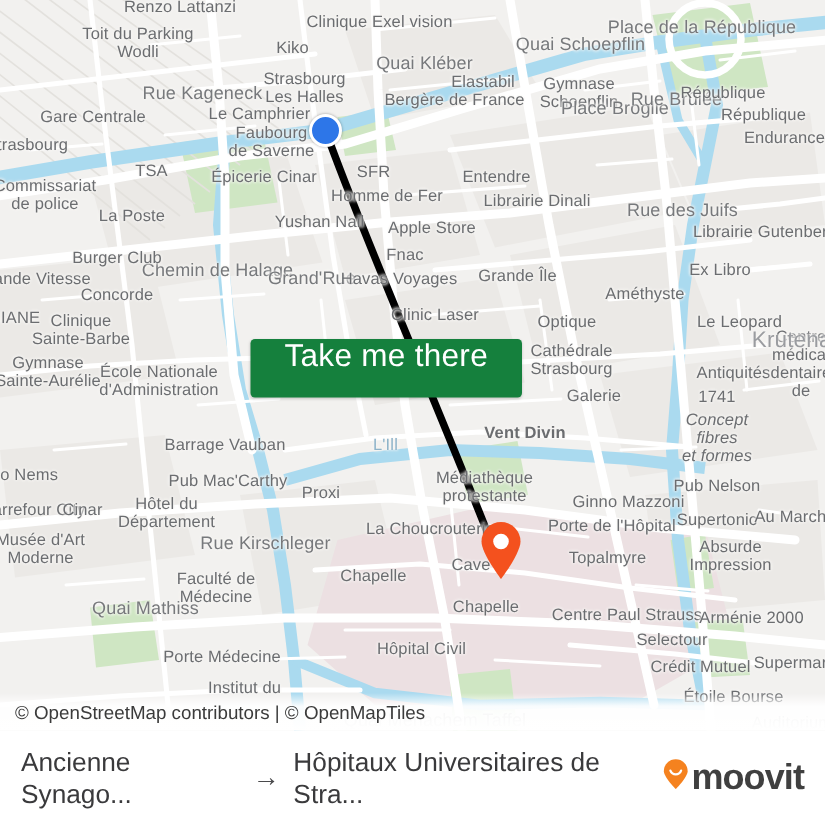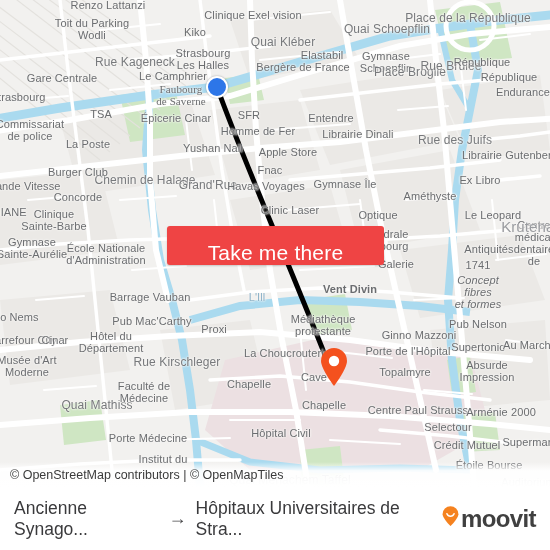--- a/index.html
+++ b/index.html
@@ -24,23 +24,23 @@
 
   
   #origin-marker{position:absolute;left:217px;top:87px;width:22px;height:22px;
       margin-left:-11px;margin-top:-11px;border-radius:50%;
       background:#2d76e8;border:2.5px solid #ffffff;box-sizing:border-box;
       box-shadow:0 0 2px rgba(0,0,0,.35);}
   #dest-marker{position:absolute;left:334px;top:380px;width:30px;height:40px;
       margin-left:-15px;margin-top:-33px;}
 
   
-  #cta{position:absolute;left:167px;top:226px;width:217px;height:39px;
-       background:#ef4444;border-radius:3px;
-       display:flex;align-items:flex-end;justify-content:center;
+  #cta{position:absolute;left:167px;top:226px;width:181px;height:39px;
+       background:#15803d;border-radius:3px;
+       display:flex;align-items:flex-start;justify-content:center;
        box-shadow:0 1px 2px rgba(0,0,0,.18);cursor:pointer;}
   #cta span{color:#fff;font-size:21px;letter-spacing:.2px;}
 
   
   #attribution{position:absolute;left:0;bottom:0;width:550px;height:25px;
       display:flex;align-items:center;
       background:linear-gradient(to bottom,rgba(255,255,255,0) 0%,rgba(255,255,255,.92) 35%,#ffffff 100%);}
   #attribution .att-txt{font-size:12.5px;color:#3b3b3b;padding-left:10px;}
 
   
@@ -197,21 +197,21 @@
 
         <g fill="none" stroke="#ffffff" stroke-width="5">
           <circle cx="470" cy="26" r="24"></circle>
         </g>
 
         <path d="M217,87 C245,165 290,265 334,378" stroke="#000000" stroke-width="5" fill="none" stroke-linecap="round"></path>
       </g>
     </svg>
 
     <div id="labels">
-        <div class="maplabel " style="left: 108px; top: 5px;">Renzo Lattanzi</div>
+        <div class="maplabel " style="left: 120px; top: 5px;">Renzo Lattanzi</div>
         <div class="maplabel two" style="left: 92px; top: 29px;">Toit du Parking
 Wodli</div>
         <div class="maplabel " style="left: 253px; top: 15px;">Clinique Exel vision</div>
         <div class="maplabel " style="left: 195px; top: 32px;">Kiko</div>
         <div class="maplabel street" style="left: 283px; top: 42px;">Quai Kléber</div>
         <div class="maplabel street" style="left: 387px; top: 29px;">Quai Schoepflin</div>
         <div class="maplabel " style="left: 322px; top: 55px;">Elastabil</div>
         <div class="maplabel two" style="left: 386px; top: 62px;">Gymnase
 Schoepflin</div>
         <div class="maplabel two" style="left: 203px; top: 59px;">Strasbourg
@@ -220,39 +220,39 @@
         <div class="maplabel street" style="left: 410px; top: 72px;">Place Broglie</div>
         <div class="maplabel street" style="left: 451px; top: 66px;">Rue Brûlée</div>
         <div class="maplabel " style="left: 482px; top: 62px;">République</div>
         <div class="maplabel " style="left: 509px; top: 77px;">République</div>
         <div class="maplabel street" style="left: 468px; top: 18px;">Place de la République</div>
         <div class="maplabel " style="left: 523px; top: 92px;">Endurance</div>
         <div class="maplabel " style="left: 62px; top: 78px;">Gare Centrale</div>
         <div class="maplabel street" style="left: 135px; top: 62px;">Rue Kageneck</div>
         <div class="maplabel " style="left: 173px; top: 76px;">Le Camphrier</div>
         <div class="maplabel " style="left: 18px; top: 97px;">Strasbourg</div>
-        <div class="maplabel two" style="left: 181px; top: 95px; font-family: Liberation Serif, serif;">Faubourg
+        <div class="maplabel two" style="left: 181px; top: 95px;">Faubourg
 de Saverne</div>
         <div class="maplabel " style="left: 101px; top: 114px;">TSA</div>
         <div class="maplabel " style="left: 176px; top: 118px;">Épicerie Cinar</div>
         <div class="maplabel " style="left: 249px; top: 115px;">SFR</div>
         <div class="maplabel " style="left: 331px; top: 118px;">Entendre</div>
         <div class="maplabel two" style="left: 30px; top: 130px;">Commissariat
 de police</div>
         <div class="maplabel " style="left: 258px; top: 131px;">Homme de Fer</div>
         <div class="maplabel " style="left: 358px; top: 134px;">Librairie Dinali</div>
         <div class="maplabel street" style="left: 455px; top: 140px;">Rue des Juifs</div>
         <div class="maplabel " style="left: 510px; top: 155px;">Librairie Gutenberg</div>
         <div class="maplabel " style="left: 88px; top: 144px;">La Poste</div>
         <div class="maplabel " style="left: 213px; top: 148px;">Yushan Nail</div>
         <div class="maplabel " style="left: 288px; top: 152px;">Apple Store</div>
         <div class="maplabel street" style="left: 145px; top: 180px;">Chemin de Halage</div>
         <div class="maplabel " style="left: 78px; top: 172px;">Burger Club</div>
         <div class="maplabel " style="left: 270px; top: 170px;">Fnac</div>
-        <div class="maplabel " style="left: 345px; top: 184px;">Gymnase Île</div>
+        <div class="maplabel " style="left: 345px; top: 184px;">Grande Île</div>
         <div class="maplabel " style="left: 480px; top: 180px;">Ex Libro</div>
         <div class="maplabel " style="left: 22px; top: 186px;">Grande Vitesse</div>
         <div class="maplabel " style="left: 78px; top: 197px;">Concorde</div>
         <div class="maplabel street" style="left: 185px; top: 185px; padding-left: 46px;">Grand'Rue</div>
         <div class="maplabel " style="left: 250px; top: 186px; padding-left: 32px;">Havas Voyages</div>
         <div class="maplabel " style="left: 430px; top: 196px;">Améthyste</div>
         <div class="maplabel " style="left: 10px; top: 212px;">BIANE</div>
         <div class="maplabel two" style="left: 54px; top: 220px;">Clinique
 Sainte-Barbe</div>
         <div class="maplabel " style="left: 290px; top: 210px;">Clinic Laser</div>

